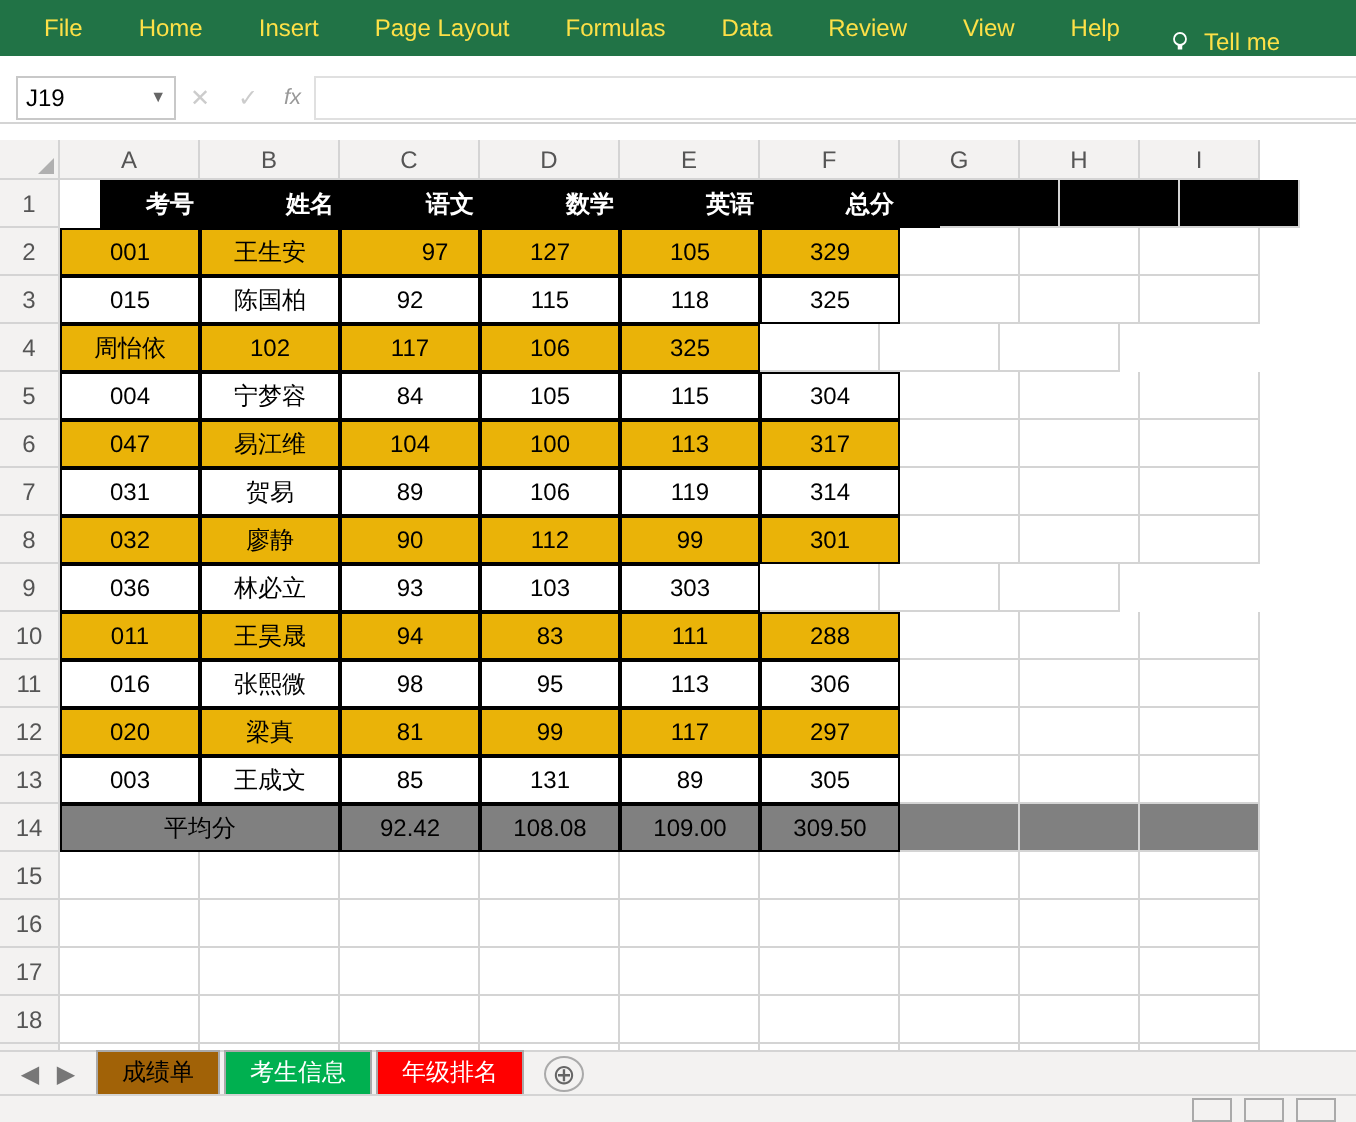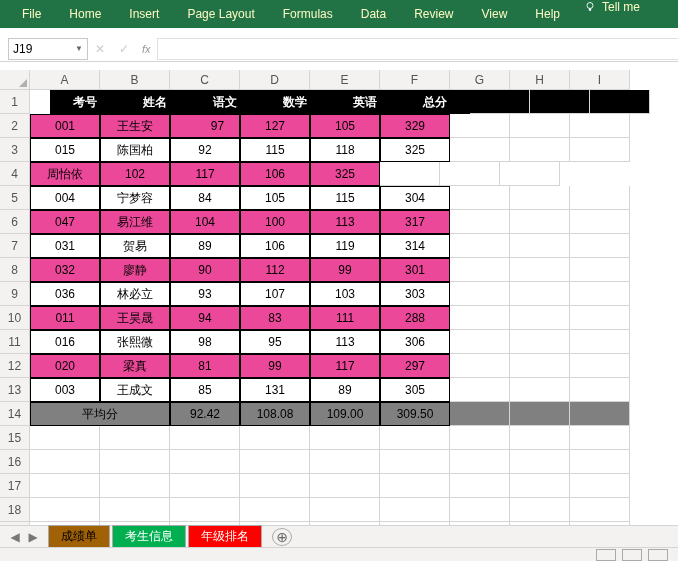--- a/index.html
+++ b/index.html
@@ -1,19 +1,19 @@
 <!DOCTYPE html>
 <html><head>
 <meta charset="utf-8">
 <style>
 * { box-sizing: border-box; margin: 0; padding: 0; font-family: "Segoe UI", Arial, sans-serif; }
 body { background: #fff; width: 678px; height: 561px; overflow: hidden; position: relative; }
 
 
-.ribbon { background: #217346; height: 28px; display: flex; align-items: flex-start; padding: 0 8px; color: #fef9c3; font-size: 12px; }
+.ribbon { background: #217346; height: 28px; display: flex; align-items: flex-end; padding: 0 8px; color: #fde047; font-size: 12px; }
 .ribbon .tab { padding: 0 14px; height: 28px; display: flex; align-items: center; cursor: pointer; }
 .ribbon .tellme { display: flex; align-items: center; gap: 6px; margin-left: 10px; }
 .bulb { width: 12px; height: 12px; }
 
 
 .fxarea { height: 26px; border-bottom: 1px solid #d4d4d4; display: flex; align-items: center; font-size: 12px; background: #fff; margin-top: 8px; }
 .namebox { width: 80px; height: 22px; border: 1px solid #c8c8c8; margin-left: 8px; padding: 0 4px; display: flex; align-items: center; justify-content: space-between; background: #fff; }
 .namebox .dd { font-size: 8px; color: #666; }
 .fxbtn { width: 24px; text-align: center; color: #ccc; font-size: 12px; }
 .fxinput { flex: 1; height: 22px; border: 1px solid #e0e0e0; border-right: none; padding: 0 6px; margin-right: 0; }
@@ -25,21 +25,21 @@
 .selectall::after { content: ""; position: absolute; right: 2px; bottom: 2px; width: 0; height: 0; border-left: 8px solid transparent; border-bottom: 8px solid #b0b0b0; }
 .colhdrs { position: absolute; left: 30px; top: 0; right: 0; height: 20px; display: flex; }
 .colhdr { background: #f3f2f1; border-right: 1px solid #d4d4d4; border-bottom: 1px solid #d4d4d4; font-size: 12px; color: #555; display: flex; align-items: center; justify-content: center; }
 .rowhdrs { position: absolute; left: 0; top: 20px; width: 30px; }
 .rowhdr { height: 24px; background: #f3f2f1; border-right: 1px solid #d4d4d4; border-bottom: 1px solid #d4d4d4; font-size: 12px; color: #555; display: flex; align-items: center; justify-content: center; }
 .cells { position: absolute; left: 30px; top: 20px; right: 0; }
 .row { display: flex; height: 24px; }
 .cell { border-right: 1px solid #d4d4d4; border-bottom: 1px solid #d4d4d4; font-size: 12px; display: flex; align-items: center; justify-content: center; background: #fff; }
 
 .hdrrow .cell { background: #000; color: #fff; font-weight: bold; }
-.evenrow .cellData { background: #ec4899; }
+.evenrow .cellData { background: #eab308; }
 .avgrow .cell { background: #808080; color: #000; }
 .tblcell { border: 1px solid #000; }
 
 
 .footer { position: absolute; bottom: 14px; left: 0; right: 0; height: 22px; background: #f3f2f1; display: flex; align-items: center; font-size: 12px; border-top: 1px solid #d4d4d4; }
 .navbtns { display: flex; gap: 4px; margin: 0 8px; color: #777; }
 .navbtn { width: 14px; text-align: center; }
 .sheettab { padding: 2px 12px; border: 1px solid #aaa; background: #fff; margin-right: 2px; }
 .sheettab.white { color: #000; background: #a16207; text-align: center; }
 .sheettab.green { background: #00b050; color: #fff; }
@@ -202,21 +202,20 @@
         <div class="cell tblcell cellData" style="width: 70px;">99</div>
         <div class="cell tblcell cellData" style="width: 70px;">301</div>
         <div class="cell " style="width: 60px;"></div>
         <div class="cell " style="width: 60px;"></div>
         <div class="cell " style="width: 60px;"></div>
       </div>
       <div class="row">
         <div class="cell tblcell cellData" style="width: 70px;">036</div>
         <div class="cell tblcell cellData" style="width: 70px;">林必立</div>
         <div class="cell tblcell cellData" style="width: 70px;">93</div>
-        <div class="cell tblcell cellData" style="width: 70px;">107</div>
         <div class="cell tblcell cellData" style="width: 70px;">103</div>
         <div class="cell tblcell cellData" style="width: 70px;">303</div>
         <div class="cell " style="width: 60px;"></div>
         <div class="cell " style="width: 60px;"></div>
         <div class="cell " style="width: 60px;"></div>
       </div>
       <div class="row evenrow">
         <div class="cell tblcell cellData" style="width: 70px;">011</div>
         <div class="cell tblcell cellData" style="width: 70px;">王昊晟</div>
         <div class="cell tblcell cellData" style="width: 70px;">94</div>

